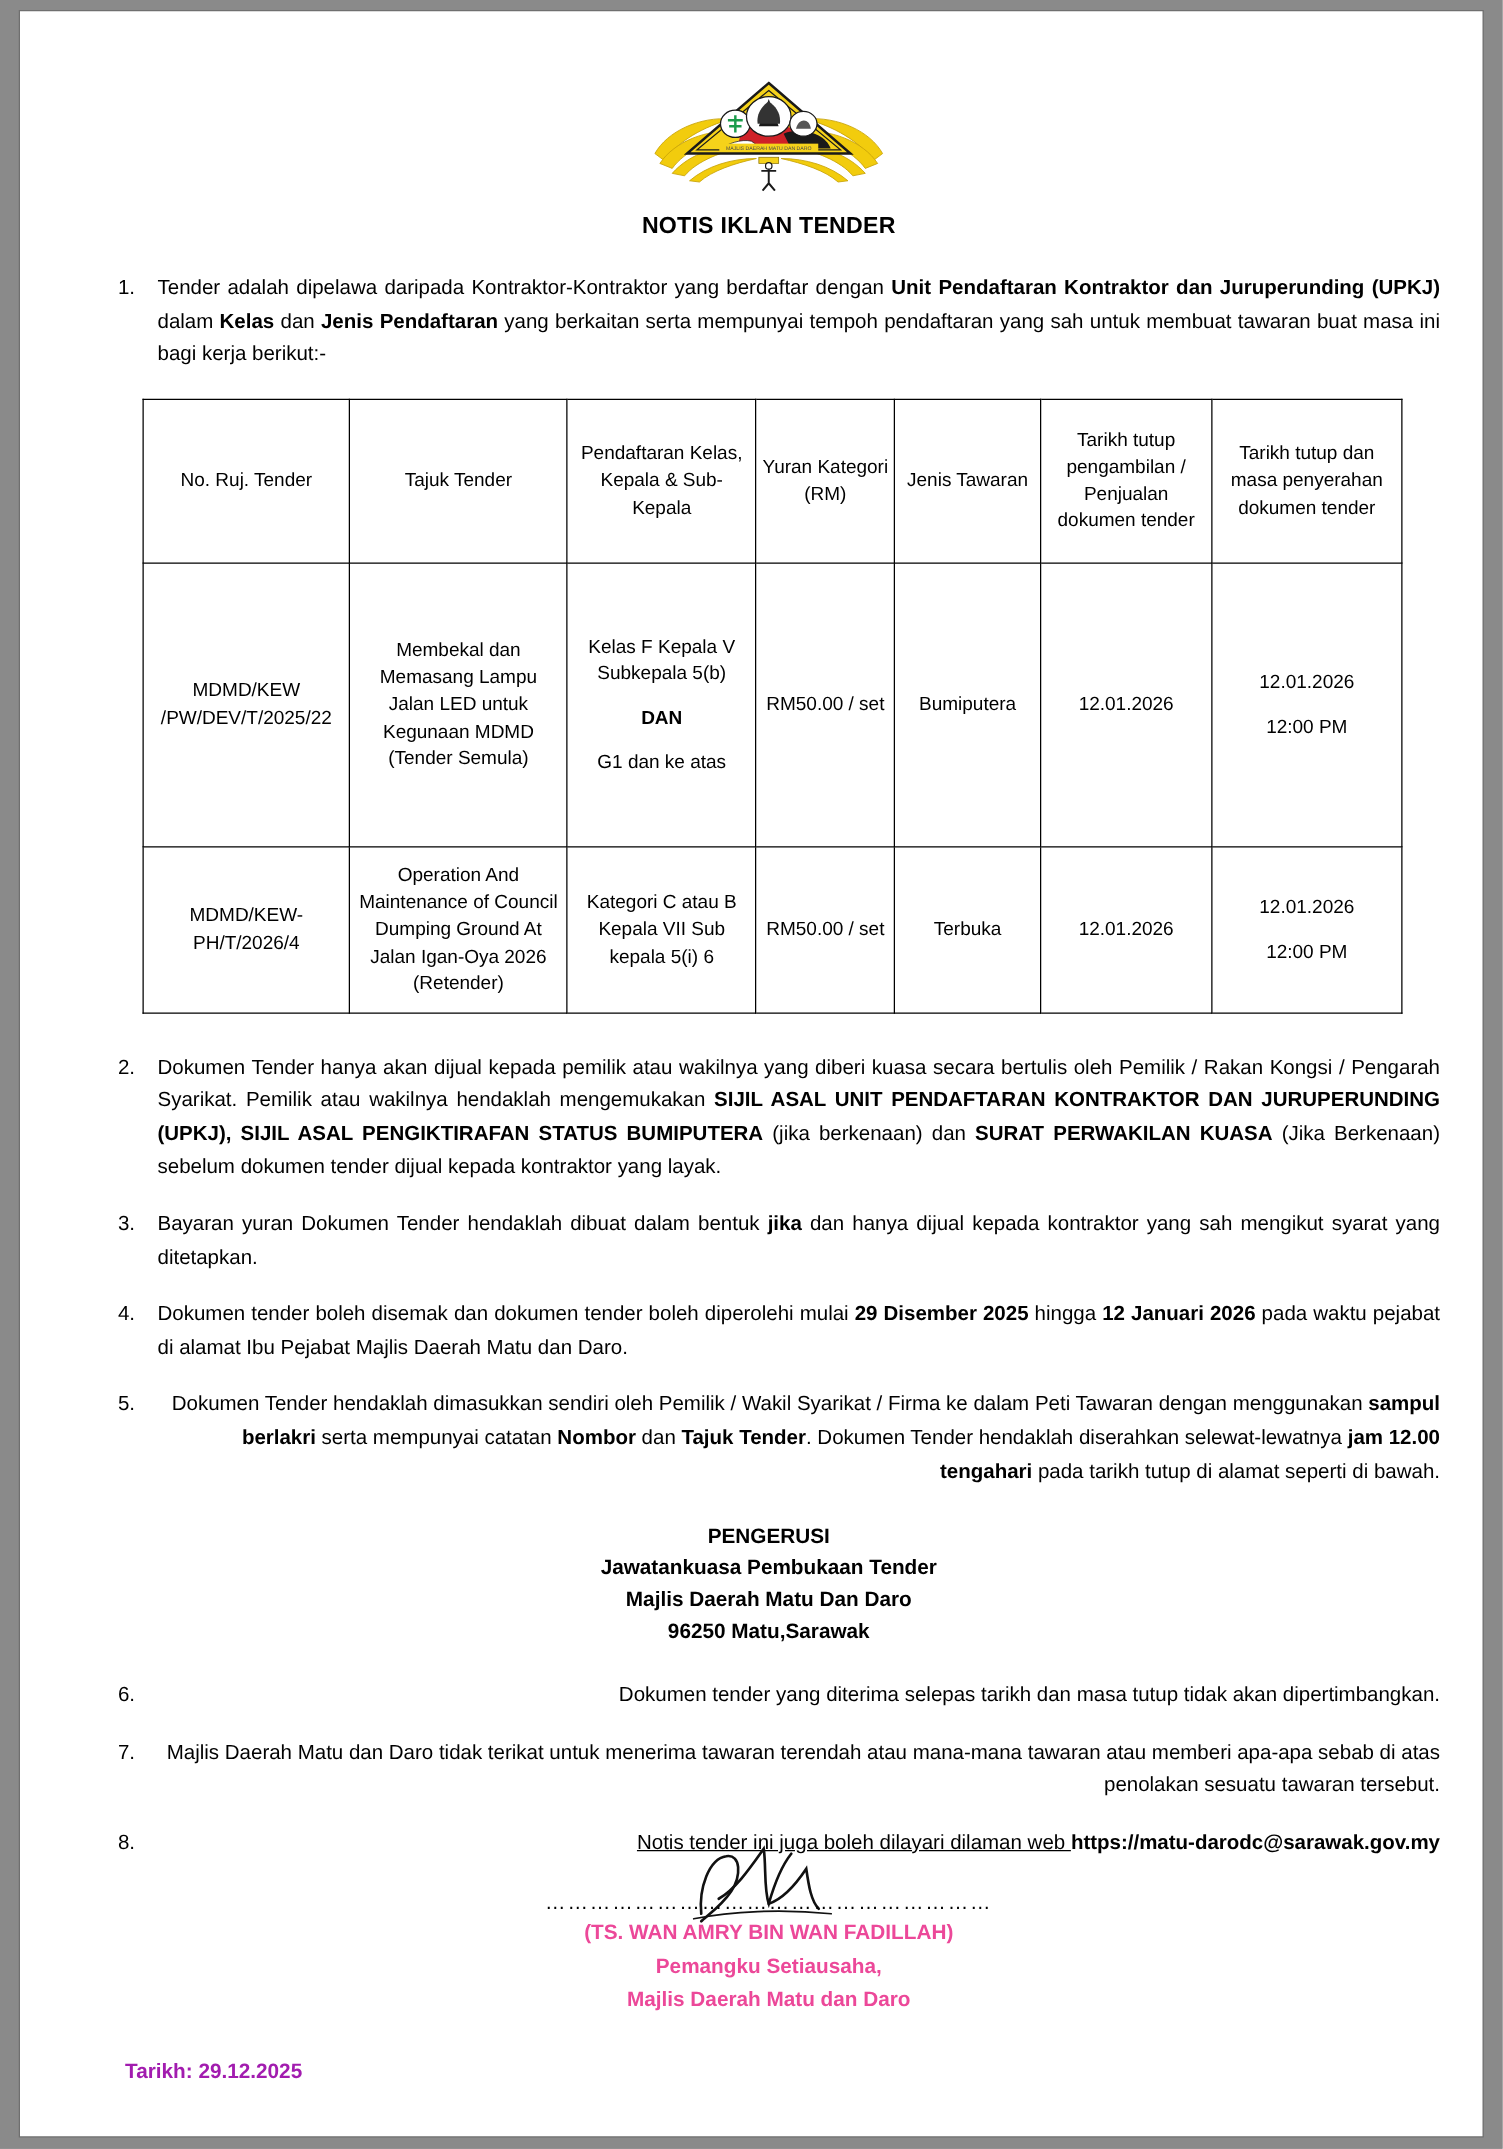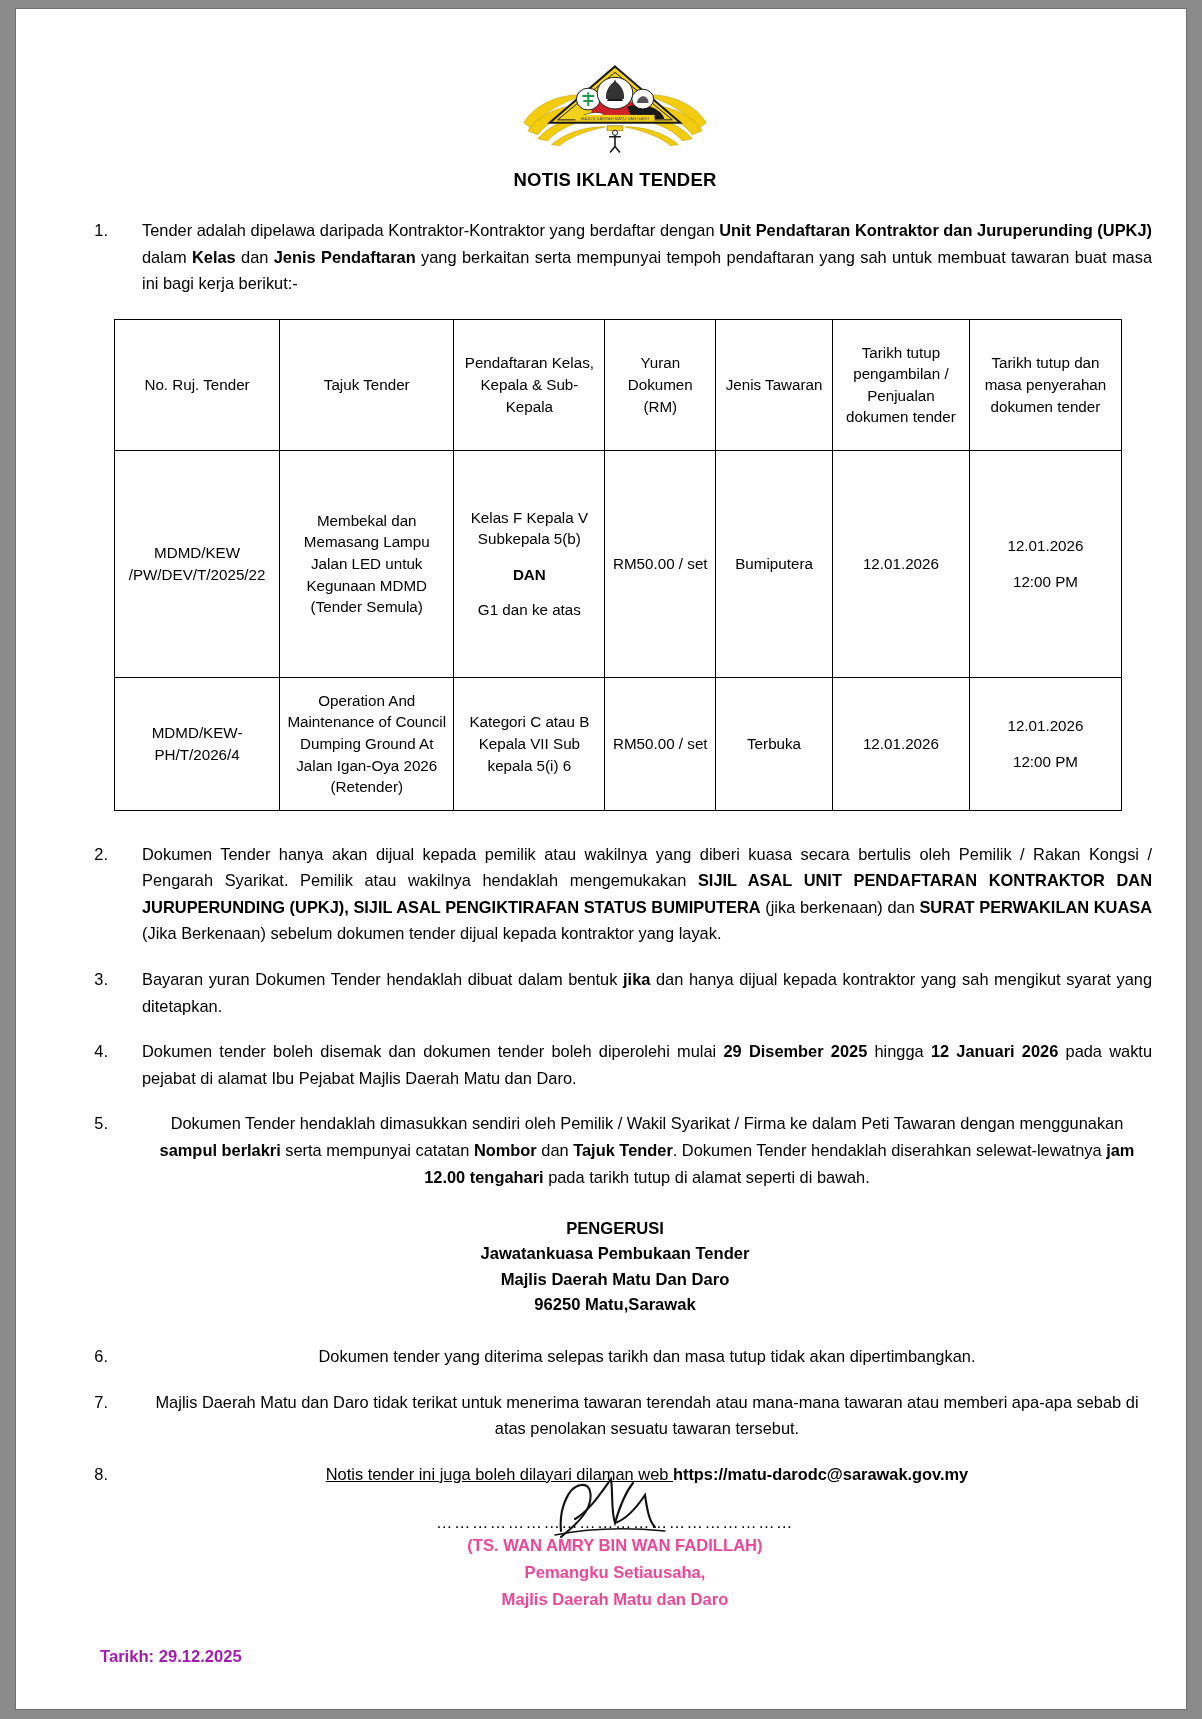--- a/index.html
+++ b/index.html
@@ -62,23 +62,22 @@
   .clause .num {
     width: 48px;
     flex: 0 0 48px;
     text-align: right;
     padding-right: 18px;
     box-sizing: border-box;
   }
   .clause .body {
     flex: 1 1 auto;
     text-align: justify;
-    margin-left: 16px;
-  }
-  .clause .body.nojustify { text-align: center; }
+  }
+  .clause .body.nojustify { text-align: right; }
   b, strong { font-weight: bold; }
 
   
   .tbl-wrap {
     margin: 22px 0 30px 0;
     padding-left: 36px;
     padding-right: 30px;
   }
   table.tender {
     border-collapse: collapse;
@@ -222,21 +221,21 @@
             <col class="col-d">
             <col class="col-e">
             <col class="col-f">
             <col class="col-g">
         </colgroup>
         <thead>
           <tr>
             <th>No. Ruj. Tender</th>
             <th>Tajuk Tender</th>
             <th>Pendaftaran Kelas, Kepala &amp; Sub-Kepala</th>
-            <th>Yuran Dokumen (RM)</th>
+            <th>Yuran Kategori (RM)</th>
             <th>Jenis Tawaran</th>
             <th>Tarikh tutup pengambilan / Penjualan dokumen tender</th>
             <th>Tarikh tutup dan masa penyerahan dokumen tender</th>
           </tr>
         </thead>
         <tbody>
           <tr class="r1">
             <td>MDMD/KEW /PW/DEV/T/2025/22</td>
             <td>Membekal dan Memasang Lampu Jalan LED untuk Kegunaan MDMD (Tender Semula)</td>
             <td>

